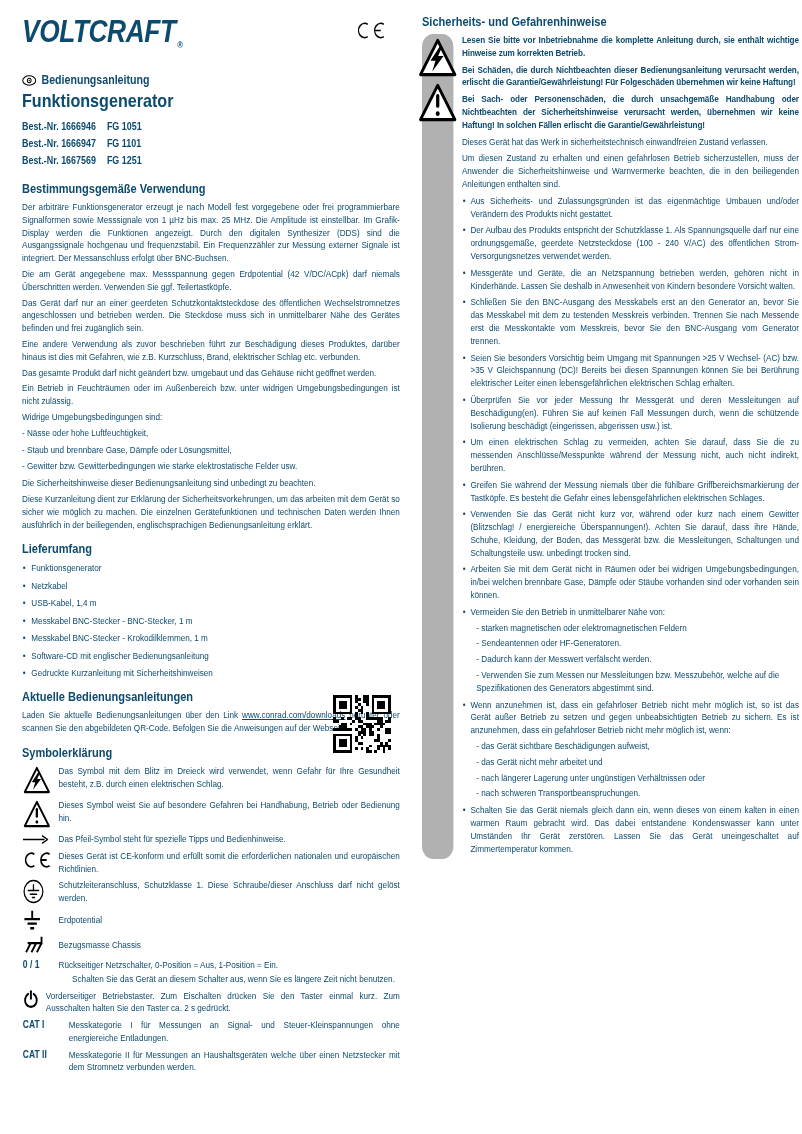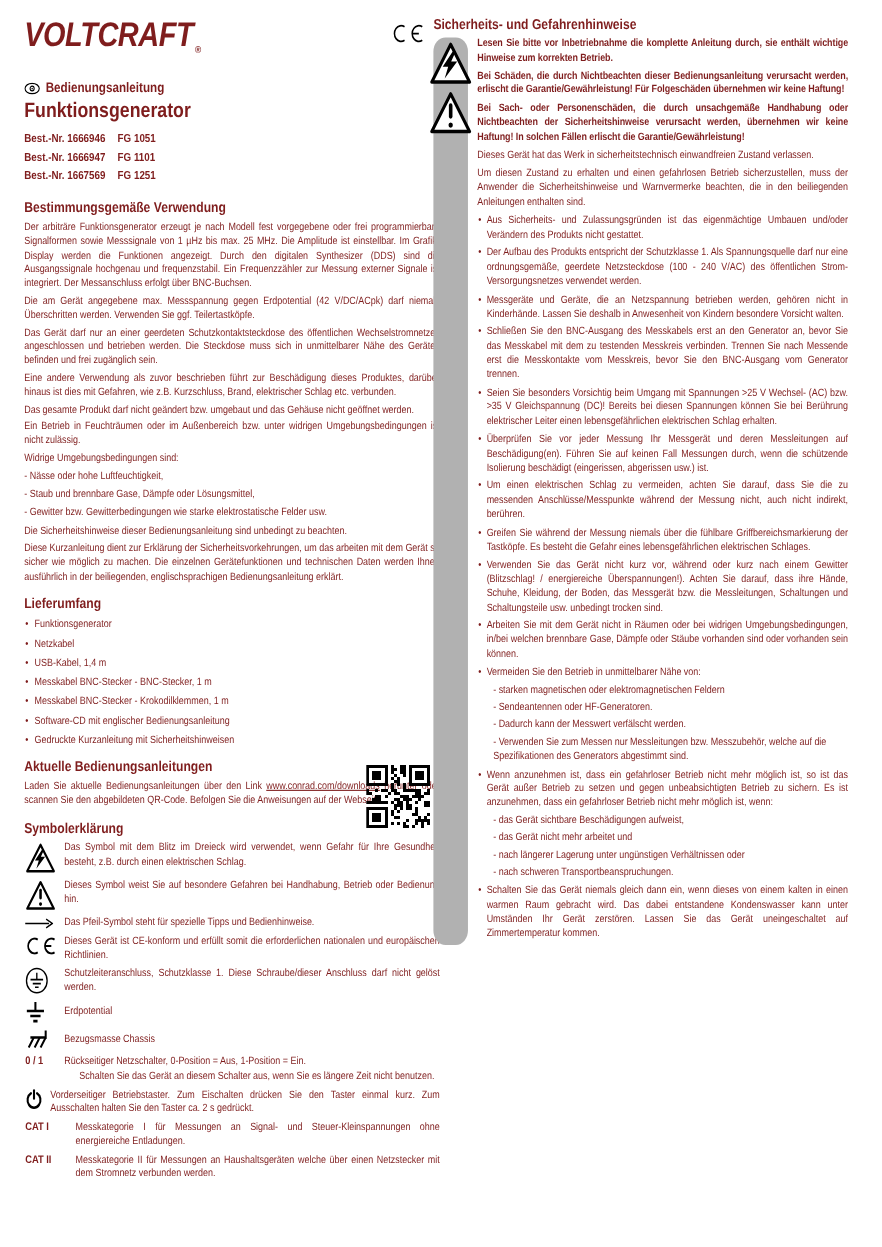--- a/index.html
+++ b/index.html
@@ -1,20 +1,20 @@
 <!DOCTYPE html>
 <html lang="de"><head>
 <meta charset="utf-8">
 <style>
   html,body{margin:0;padding:0;background:#fff;}
   .page{position:relative;width:802px;height:1134px;background:#fff;overflow:hidden;
-        font-family:"Liberation Sans",sans-serif;color:#7f1d1d;}
+        font-family:"Liberation Sans",sans-serif;color:#0c4a6e;}
   .col{position:absolute;top:0;}
   .col-left{left:22px;top:16px;width:378px;}
-  .col-right{left:394px;top:12px;width:377px;}
+  .col-right{left:422px;top:12px;width:377px;}
   .condense{transform:scaleX(0.849);transform-origin:0 0;width:445px;}
   .col-right .condense{width:444px;}
 
   
   .logo-row{display:flex;justify-content:space-between;align-items:flex-start;margin-bottom:26px;}
   .brand{font-size:31px;font-weight:bold;font-style:italic;letter-spacing:-0.5px;line-height:1;}
   .brand-reg{font-size:9px;font-weight:bold;vertical-align:baseline;position:relative;top:6px;left:2px;font-style:normal;}
   .ce-top{margin-top:6px;margin-right:14px;}
 
   .doc-type{display:flex;align-items:center;gap:6px;font-weight:bold;font-size:12.5px;margin-bottom:3px;}

